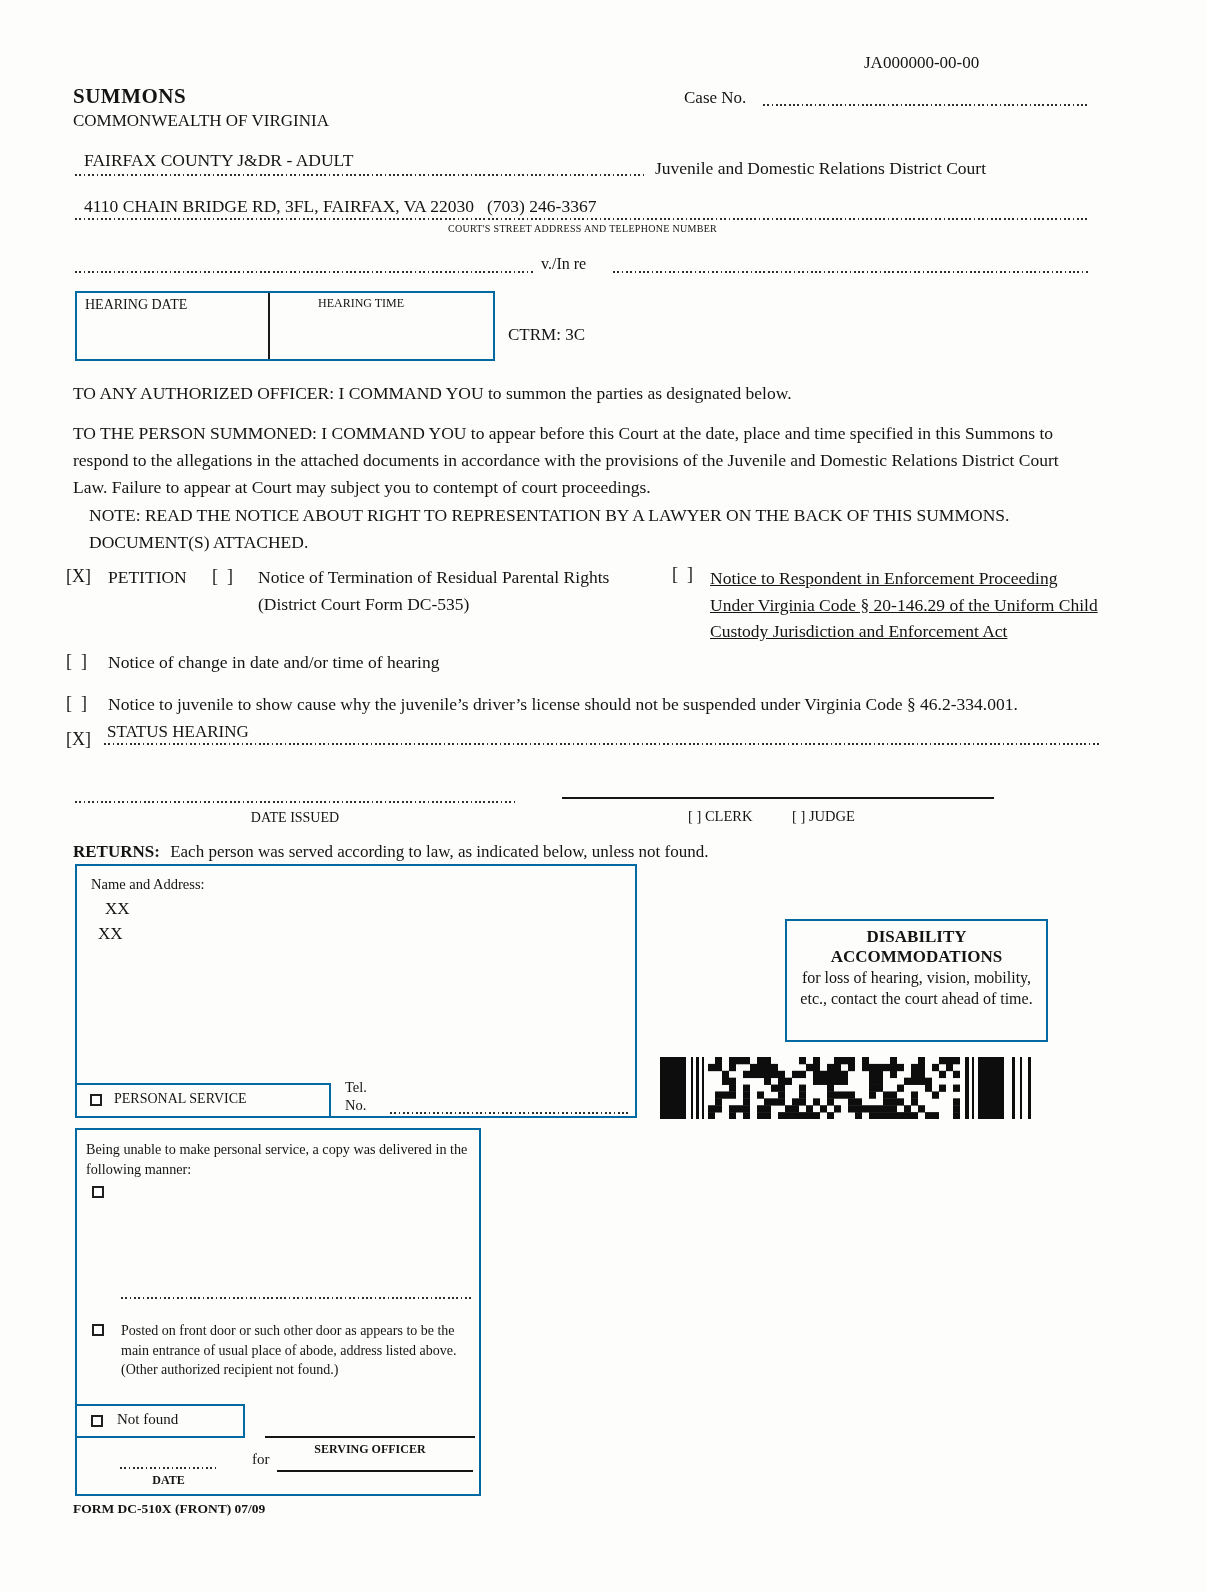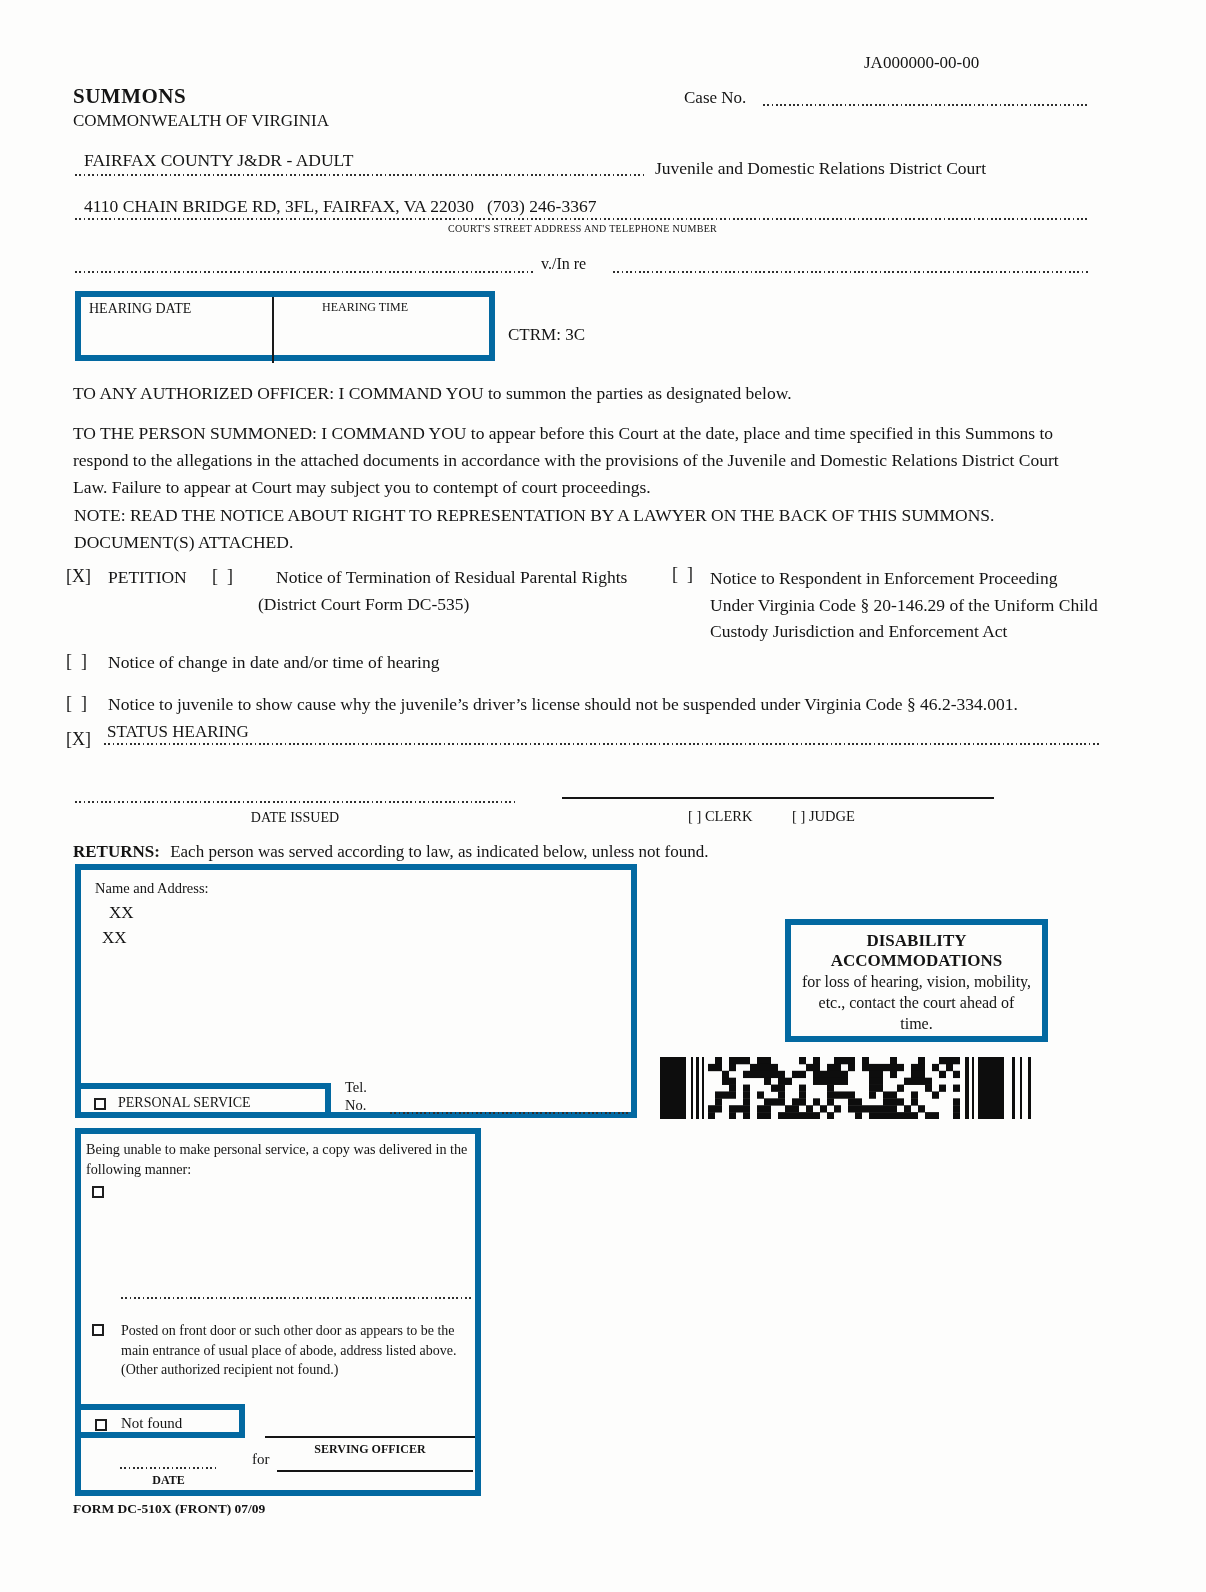--- a/index.html
+++ b/index.html
@@ -4,21 +4,21 @@
 <style>
   html,body{margin:0;padding:0;background:#e8e8e8;}
   #page{
     position:relative;width:1206px;height:1592px;background:#fdfdfc;
     font-family:"Liberation Serif", serif;color:#141414;overflow:hidden;
     margin:0 auto;
   }
   .abs{position:absolute;}
   .dot{height:2px;background-image:repeating-linear-gradient(90deg,#2e2e2e 0 1.7px,transparent 1.7px 4.3px);}
   .hl{height:2px;background:#151515;}
-  .box{border:6px solid #0369a1;box-sizing:border-box;}
+  .box{border:2px solid #0369a1;box-sizing:border-box;}
   .cb{display:inline-block;width:12px;height:12px;border:2px solid #1f1f1f;box-sizing:border-box;background:#fff;}
   .b{font-weight:bold;}
   .caps-small{font-size:10px;letter-spacing:.3px;}
   #watermark{
     font-family:"Liberation Sans", sans-serif;font-size:266px;color:#b3b3b3;
     z-index:0;line-height:1;letter-spacing:0px;white-space:nowrap;
   }
   .z{z-index:2;}
   svg rect{fill:#0d0d0d;}
 </style>
@@ -48,31 +48,31 @@
 
   <div class="abs z box" style="left:75px;top:291px;width:420px;height:70px;">
     <div class="abs" style="left:191px;top:0;width:2px;height:66px;background:#1a1a1a;"></div>
     <div class="abs" style="left:8px;top:4px;font-size:14px;">HEARING DATE</div>
     <div class="abs" style="left:241px;top:3px;font-size:12px;">HEARING TIME</div>
   </div>
   <div class="abs z" style="left:508px;top:325px;font-size:17px;">CTRM: 3C</div>
 
   <div class="abs z" style="left:73px;top:383px;width:1030px;font-size:17.5px;">TO ANY AUTHORIZED OFFICER:  I COMMAND YOU to summon the parties as designated below.</div>
   <div class="abs z" style="left:73px;top:420px;width:1022px;font-size:17.5px;line-height:27px;">TO THE PERSON SUMMONED:  I COMMAND YOU to appear before this Court at the date, place and time specified in this Summons to respond to the allegations in the attached documents in accordance with the provisions of the Juvenile and Domestic Relations District Court Law.  Failure to appear at Court may subject you to contempt of court proceedings.</div>
-  <div class="abs z" style="left:74px;top:502px;width:1035px;font-size:17.5px;line-height:27px;">NOTE:  READ THE NOTICE ABOUT RIGHT TO REPRESENTATION BY A LAWYER ON THE BACK OF THIS SUMMONS. DOCUMENT(S) ATTACHED.</div>
+  <div class="abs z" style="left:89px;top:502px;width:1035px;font-size:17.5px;line-height:27px;">NOTE:  READ THE NOTICE ABOUT RIGHT TO REPRESENTATION BY A LAWYER ON THE BACK OF THIS SUMMONS. DOCUMENT(S) ATTACHED.</div>
 
   <div class="abs z" style="left:66px;top:566px;font-size:18px;">[X]</div>
   <div class="abs z" style="left:108px;top:567px;font-size:17.5px;">PETITION</div>
 
   <div class="abs z" style="left:212px;top:566px;font-size:18px;">[&nbsp;&nbsp;]</div>
-  <div class="abs z" style="left:276px;top:567px;font-size:17.5px;">Notice of Termination of Residual Parental Rights</div>
+  <div class="abs z" style="left:258px;top:567px;font-size:17.5px;">Notice of Termination of Residual Parental Rights</div>
   <div class="abs z" style="left:258px;top:594px;font-size:17.5px;">(District Court Form DC-535)</div>
 
   <div class="abs z" style="left:672px;top:564px;font-size:18px;">[&nbsp;&nbsp;]</div>
-  <div class="abs z" style="left:710px;top:565px;width:390px;font-size:17.5px;line-height:26.5px;">Notice to Respondent in Enforcement Proceeding Under Virginia Code § 20-146.29 of the Uniform Child Custody Jurisdiction and Enforcement Act</div>
+  <div class="abs z" style="left:710px;top:565px;width:390px;font-size:17.5px;line-height:26.5px;text-decoration:underline;">Notice to Respondent in Enforcement Proceeding Under Virginia Code § 20-146.29 of the Uniform Child Custody Jurisdiction and Enforcement Act</div>
 
   <div class="abs z" style="left:66px;top:651px;font-size:18px;">[&nbsp;&nbsp;]</div>
   <div class="abs z" style="left:108px;top:652px;font-size:17.5px;">Notice of change in date and/or time of hearing</div>
 
   <div class="abs z" style="left:66px;top:693px;font-size:18px;">[&nbsp;&nbsp;]</div>
   <div class="abs z" style="left:108px;top:694px;width:1000px;font-size:17.5px;">Notice to juvenile to show cause why the juvenile’s driver’s license should not be suspended under Virginia Code § 46.2-334.001.</div>
 
   <div class="abs z" style="left:66px;top:729px;font-size:18px;">[X]</div>
   <div class="abs z" style="left:107px;top:722px;font-size:17px;">STATUS HEARING</div>
   <div class="abs z dot" style="left:104px;top:743px;width:996px;"></div>

